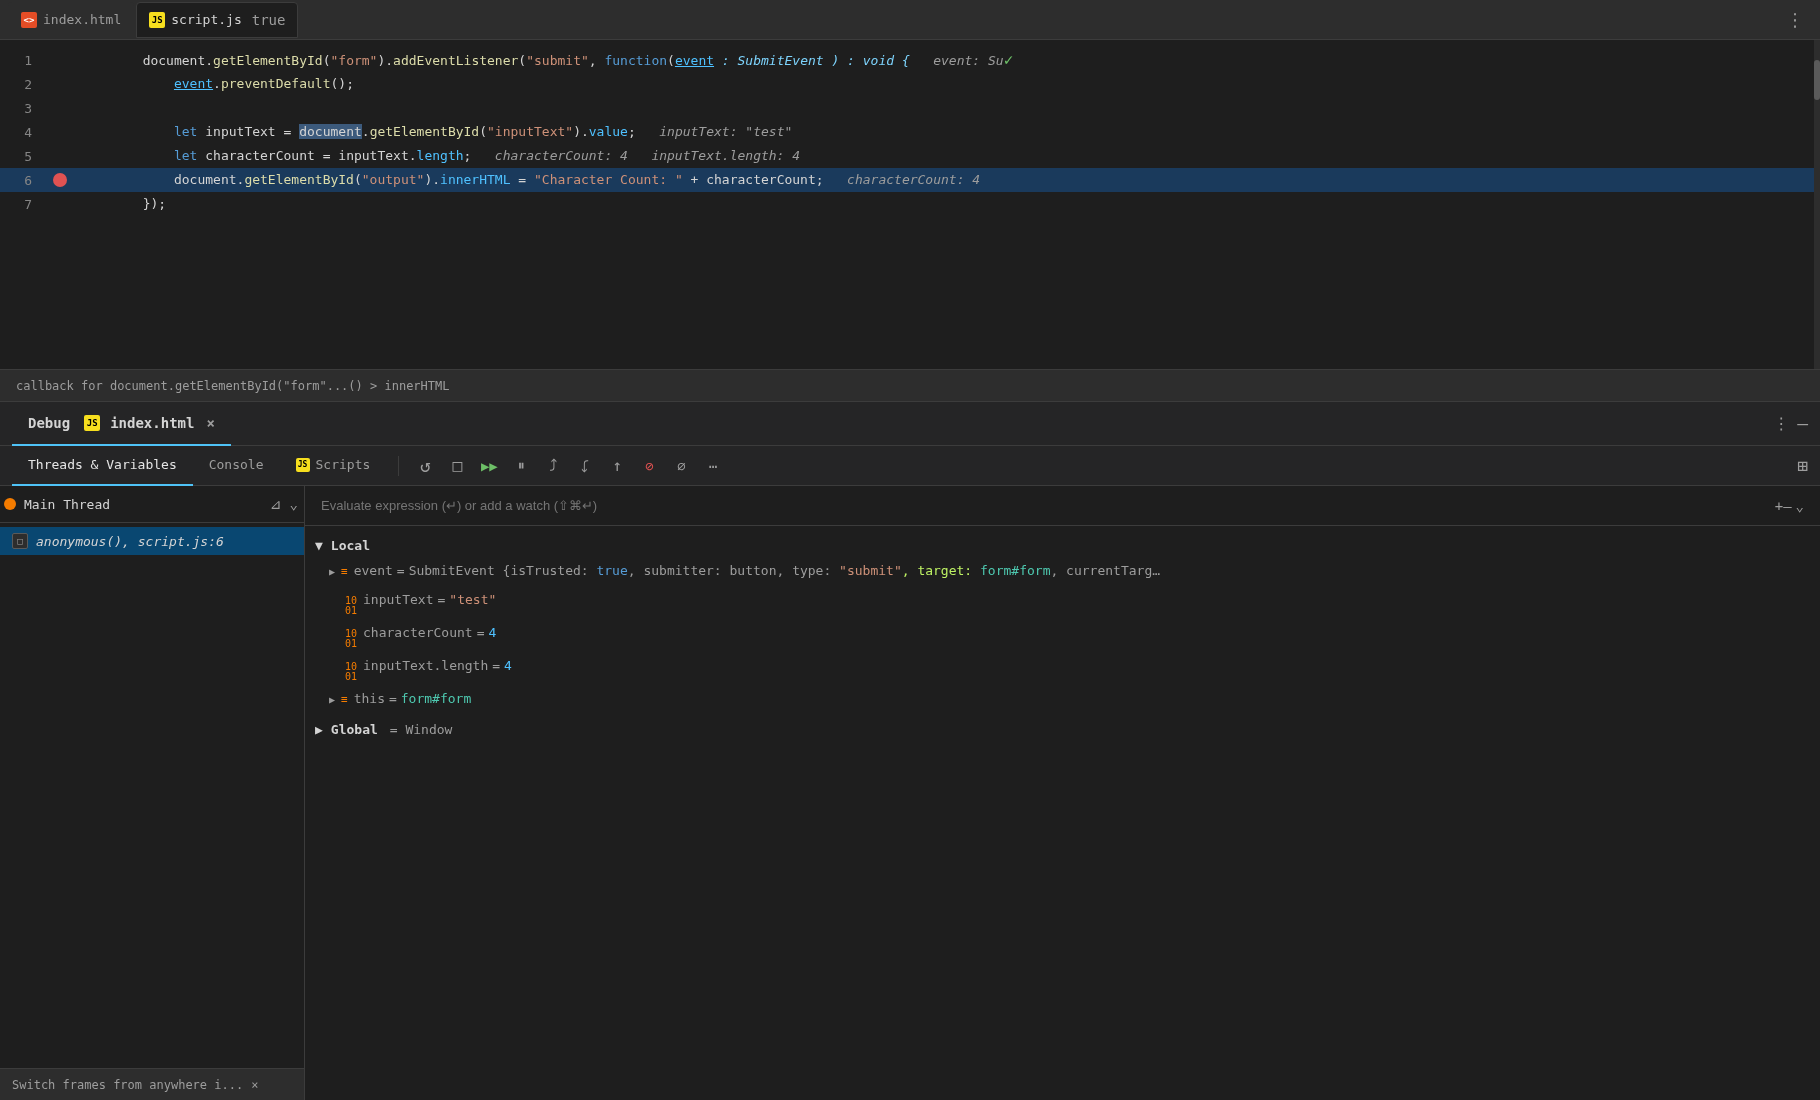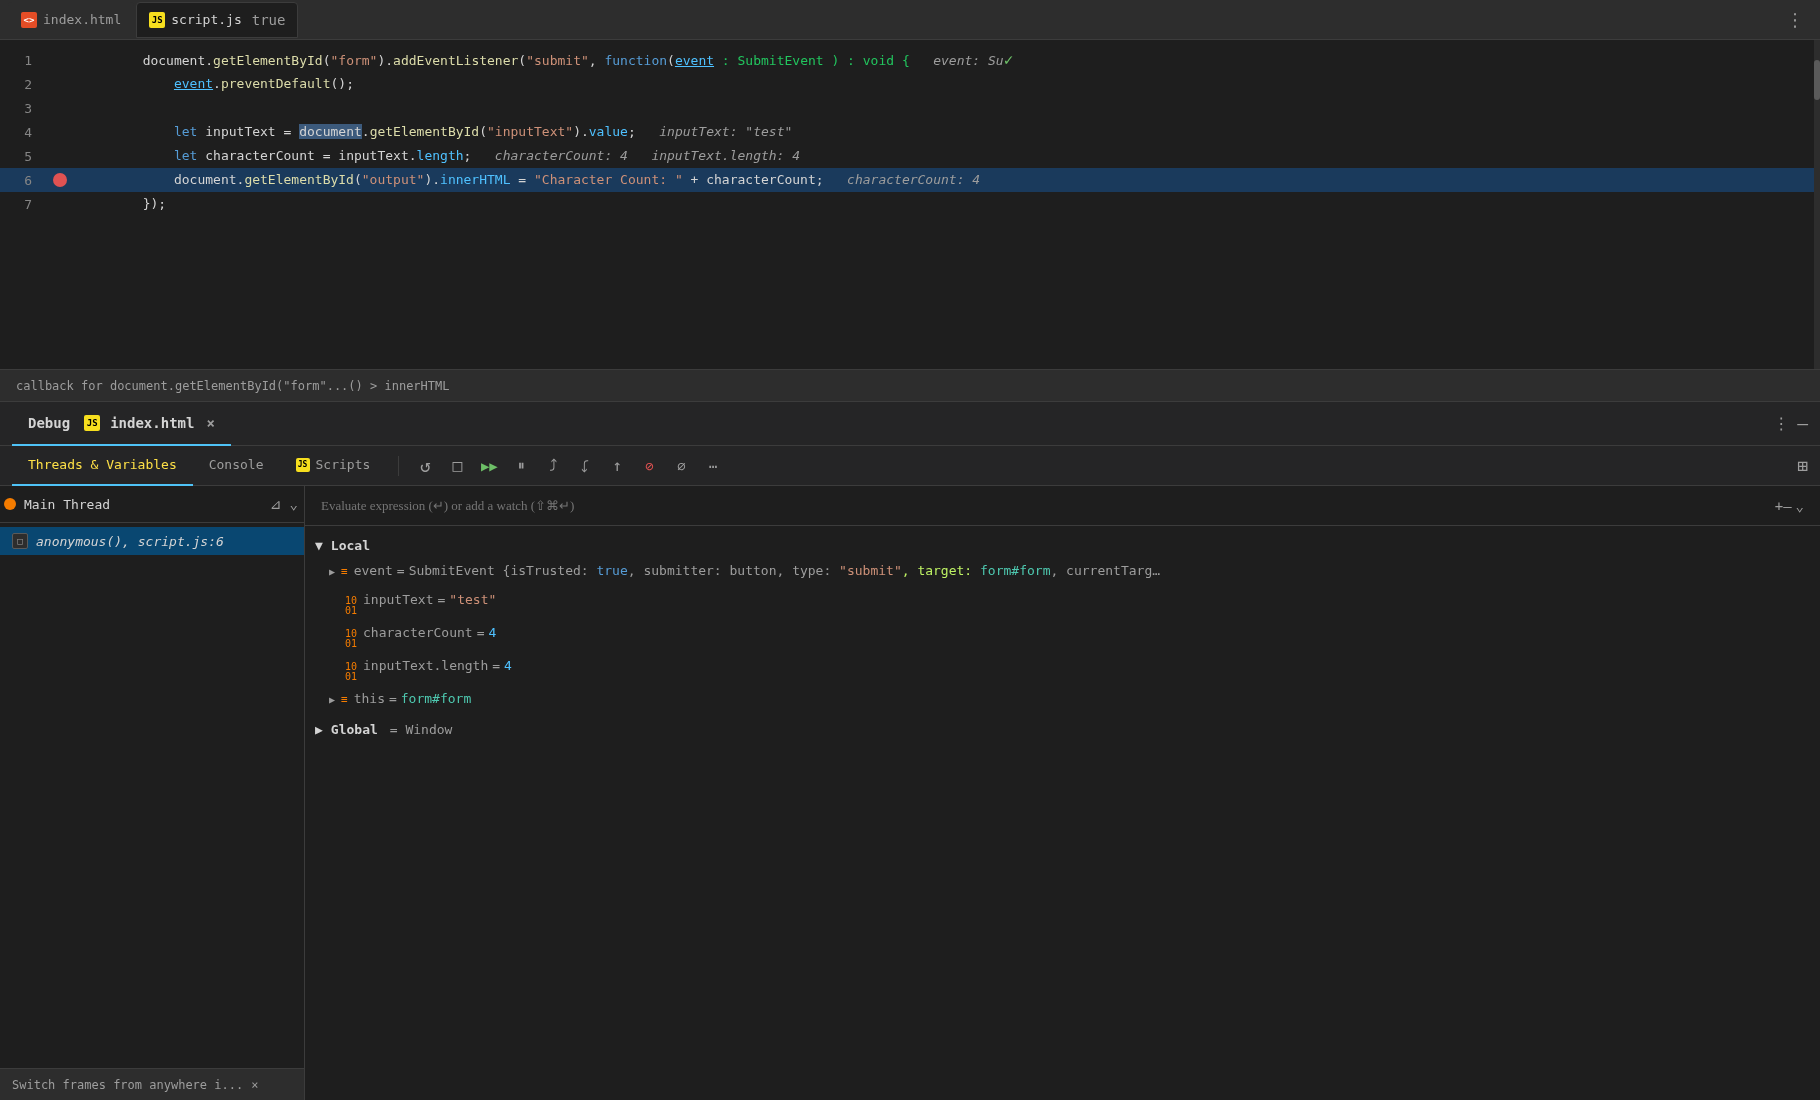--- a/index.html
+++ b/index.html
@@ -104,21 +104,21 @@
       font-size: 13px;
       line-height: 24px;
     }
 
     
     .c-white { color: #d4d4d4; }
     .c-blue { color: #4fc1ff; }
     .c-blue2 { color: #569cd6; }
     .c-yellow { color: #dcdcaa; }
     .c-string { color: #ce9178; }
-    .c-gray { color: #22c55e; }
+    .c-gray { color: #7dd3fc; font-style: italic; }
     .c-debug-val { color: #9d9d9d; font-style: italic; }
     .underline { text-decoration: underline; }
 
     
     .breadcrumb-bar {
       height: 32px;
       background: #2d2d2d;
       display: flex;
       align-items: center;
       padding: 0 16px;
@@ -192,21 +192,21 @@
       font-size: 13px;
       color: #9d9d9d;
       cursor: pointer;
       border-bottom: 2px solid transparent;
       height: 40px;
       display: flex;
       align-items: center;
       gap: 6px;
     }
     .toolbar-tab.active {
-      color: #fde047;
+      color: #e5e5e5;
       border-bottom: 2px solid #4fc3f7;
       justify-content: flex-end;
     }
     .toolbar-separator {
       width: 1px;
       height: 20px;
       background: #3c3c3c;
       margin: 0 8px;
     }
     .toolbar-btn {
@@ -332,21 +332,21 @@
       border-bottom: 1px solid #3c3c3c;
       background: #1e1e1e;
       gap: 8px;
     }
     .watch-input {
       flex: 1;
       background: transparent;
       border: none;
       outline: none;
       color: #9d9d9d;
-      font-family: Liberation Serif, serif;
+      font-family: Liberation Sans, sans-serif;
       font-size: 13px;
     }
     .watch-actions {
       display: flex;
       align-items: center;
       gap: 4px;
       color: #9d9d9d;
     }
     .variables-list {
       flex: 1;

